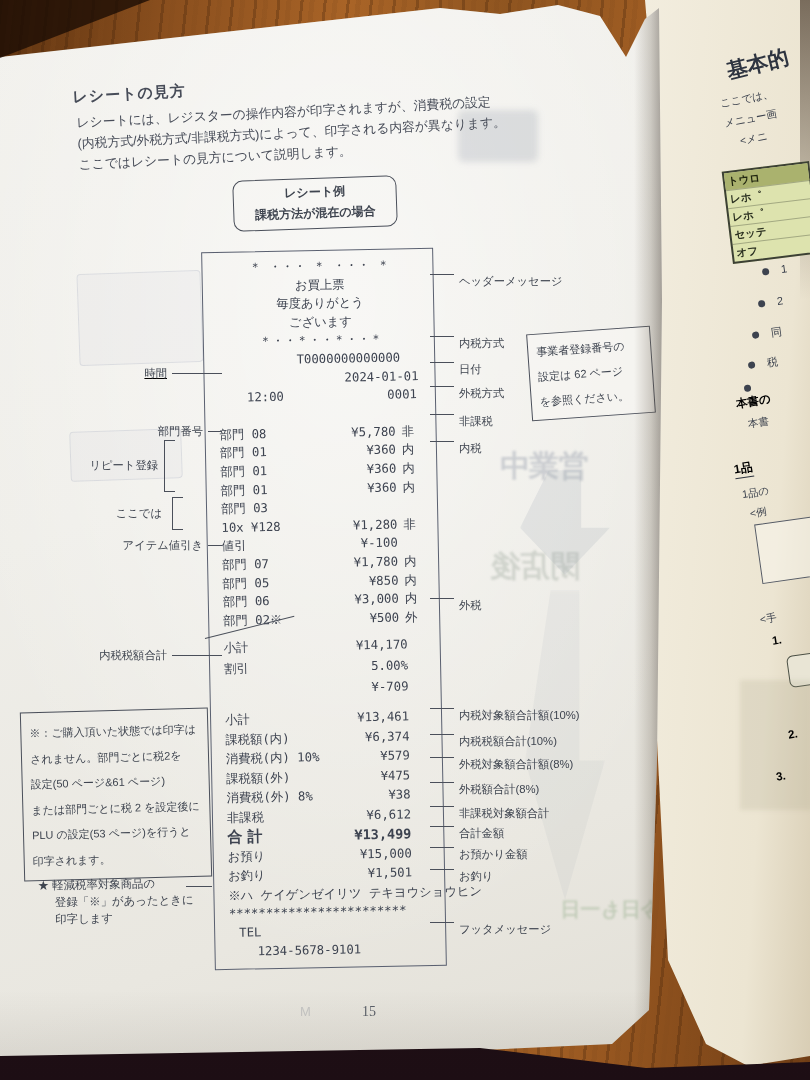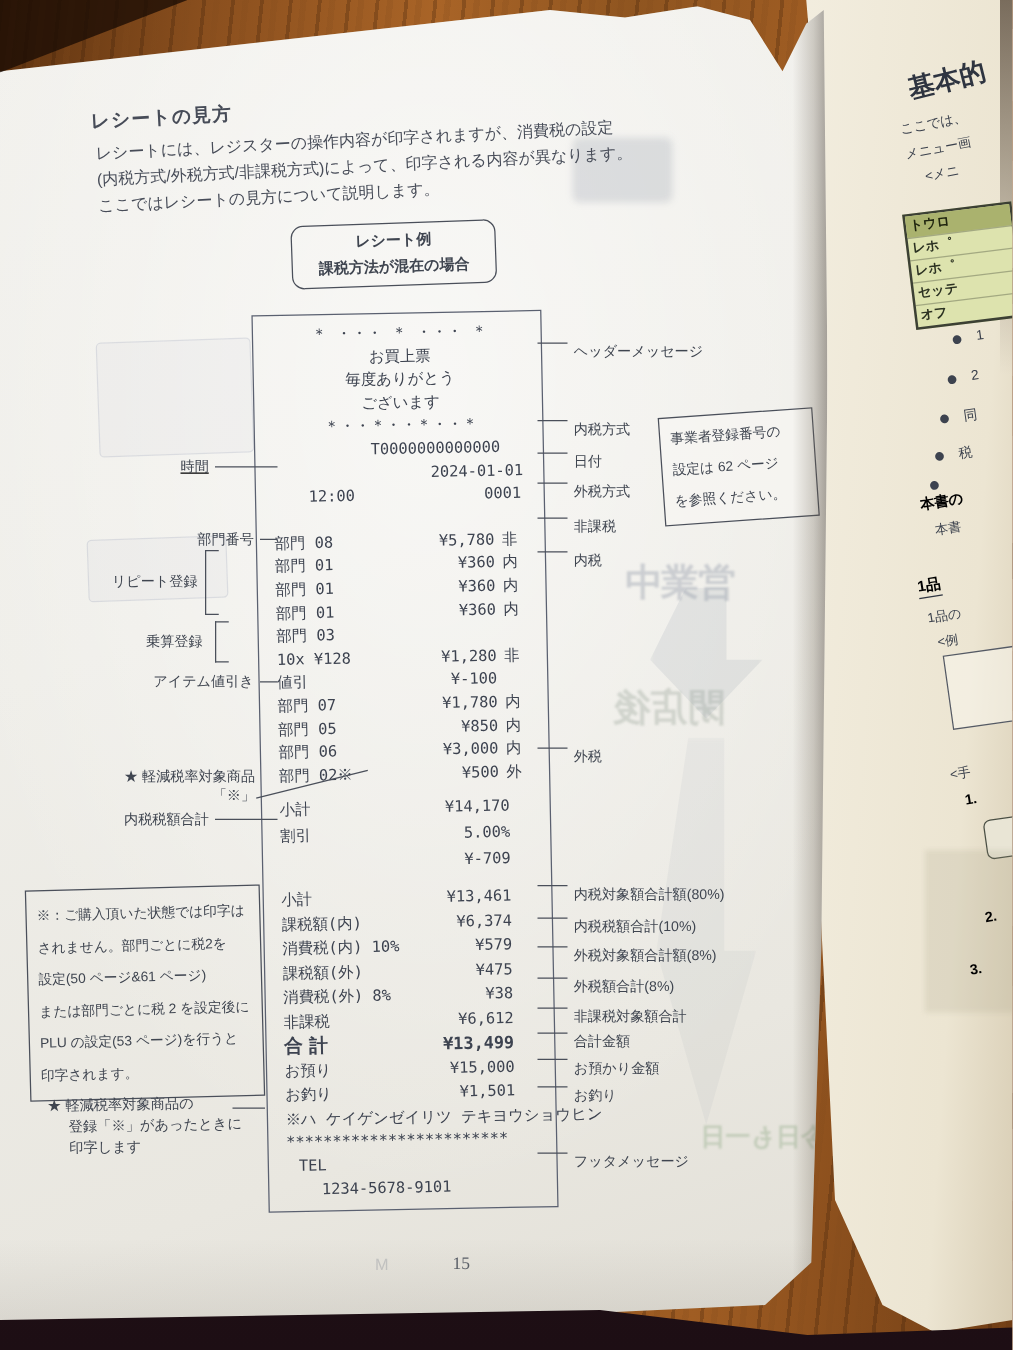--- a/index.html
+++ b/index.html
@@ -311,30 +311,26 @@
         <span class="co-line" style="width: 50px;"></span>
       </div>
       <div class="co-l" style="top: 424px;">
         <span class="co-label">部門番号</span>
         <span class="co-line" style="width: 14px;"></span>
       </div>
       <div class="co-l" style="top: 458px;">
         <span class="co-label" style="margin-right: 64px;">リピート登録</span>
       </div>
       <div class="co-l" style="top: 506px;">
-        <span class="co-label" style="margin-right: 60px;">乗算登録</span>
+        <span class="co-label" style="margin-right: 60px;">ここでは</span>
       </div>
       <div class="co-l" style="top: 538px;">
         <span class="co-label">アイテム値引き</span>
         <span class="co-line" style="width: 14px;"></span>
       </div>
-      <div class="co-l" style="top: 614px;">
-        <span class="co-label" style="margin-right: 18px;">★ 軽減税率対象商品
-「※」</span>
-      </div>
       <div class="co-l" style="top: 648px;">
         <span class="co-label">内税税額合計</span>
         <span class="co-line" style="width: 50px;"></span>
       </div>
     </div>
   <div class="abs co-layer-r" id="co-right">
       <div class="co-r" style="top: 274px;">
         <span class="co-line" style="width: 24px;"></span>
         <span class="co-label">ヘッダーメッセージ</span>
       </div>
@@ -357,21 +353,21 @@
       <div class="co-r" style="top: 441px;">
         <span class="co-line" style="width: 24px;"></span>
         <span class="co-label">内税</span>
       </div>
       <div class="co-r" style="top: 598px;">
         <span class="co-line" style="width: 24px;"></span>
         <span class="co-label">外税</span>
       </div>
       <div class="co-r" style="top: 708px;">
         <span class="co-line" style="width: 24px;"></span>
-        <span class="co-label">内税対象額合計額(80%)</span>
+        <span class="co-label">内税対象額合計額(10%)</span>
       </div>
       <div class="co-r" style="top: 734px;">
         <span class="co-line" style="width: 24px;"></span>
         <span class="co-label">内税税額合計(10%)</span>
       </div>
       <div class="co-r" style="top: 757px;">
         <span class="co-line" style="width: 24px;"></span>
         <span class="co-label">外税対象額合計額(8%)</span>
       </div>
       <div class="co-r" style="top: 782px;">

